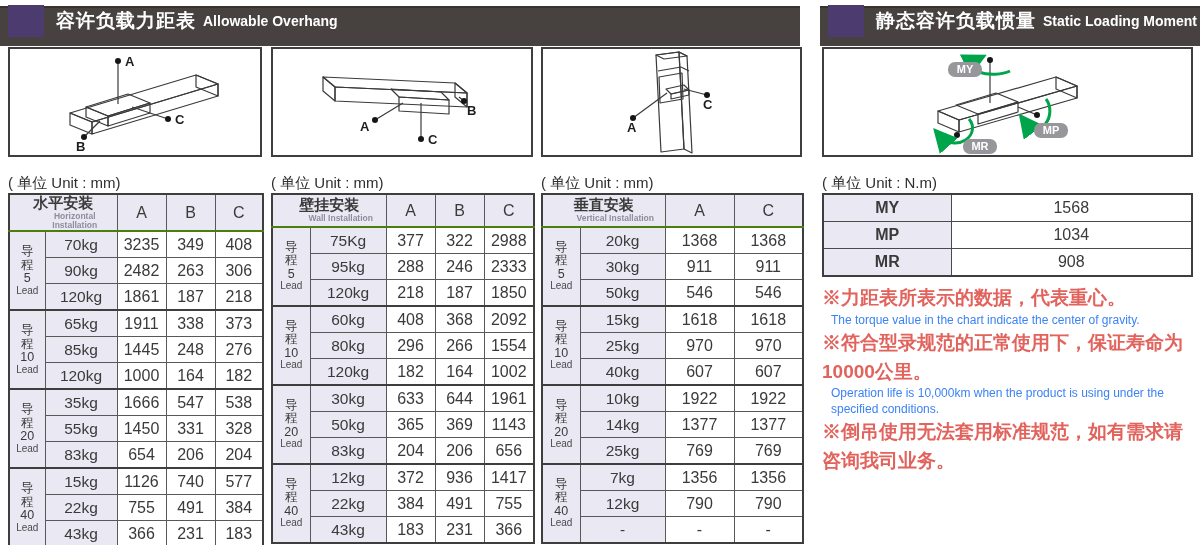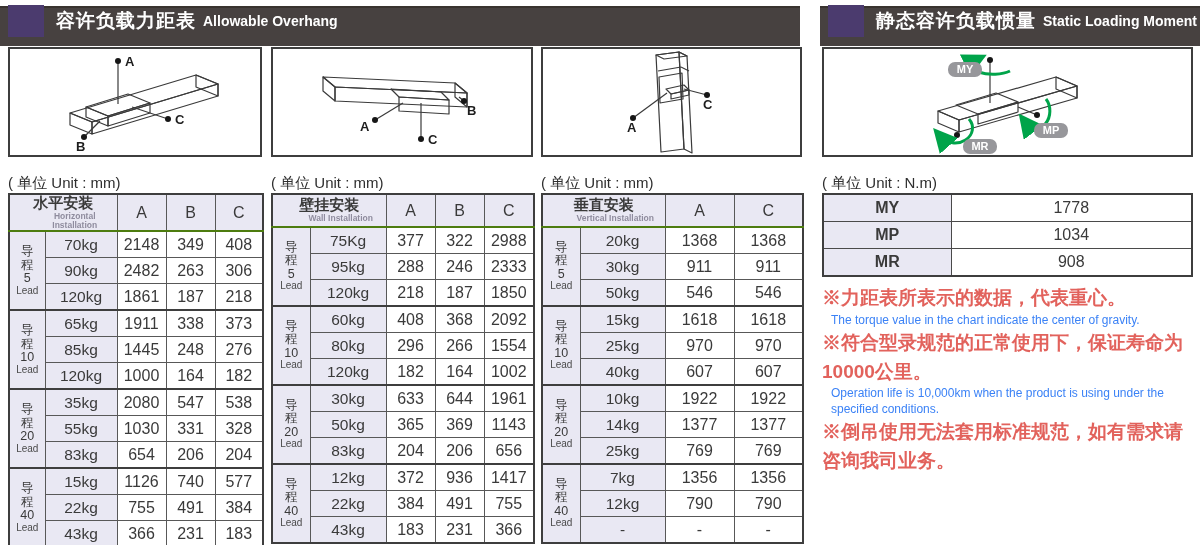--- a/index.html
+++ b/index.html
@@ -119,21 +119,21 @@
             <th class="lav colh">C</th>
           </tr>
           <tr class="grp">
             <td rowspan="3" class="lav lead">
               <span class="lz">导</span>
               <span class="lz">程</span>
               <span class="ln">5</span>
               <span class="le">Lead</span>
             </td>
             <td class="lav kg">70kg</td>
-            <td class="num">2148</td>
+            <td class="num">3235</td>
             <td class="num">349</td>
             <td class="num">408</td>
           </tr>
           <tr class="">
             <td class="lav kg">90kg</td>
             <td class="num">2482</td>
             <td class="num">263</td>
             <td class="num">306</td>
           </tr>
           <tr class="">
@@ -167,27 +167,27 @@
             <td class="num">182</td>
           </tr>
           <tr class="grp">
             <td rowspan="3" class="lav lead">
               <span class="lz">导</span>
               <span class="lz">程</span>
               <span class="ln">20</span>
               <span class="le">Lead</span>
             </td>
             <td class="lav kg">35kg</td>
-            <td class="num">2080</td>
+            <td class="num">1666</td>
             <td class="num">547</td>
             <td class="num">538</td>
           </tr>
           <tr class="">
             <td class="lav kg">55kg</td>
-            <td class="num">1030</td>
+            <td class="num">1450</td>
             <td class="num">331</td>
             <td class="num">328</td>
           </tr>
           <tr class="">
             <td class="lav kg">83kg</td>
             <td class="num">654</td>
             <td class="num">206</td>
             <td class="num">204</td>
           </tr>
           <tr class="grp">
@@ -513,21 +513,21 @@
     </div>
     <div class="unit">( 单位 Unit : N.m)</div>
     <table class="mt">
         <colgroup>
           <col style="width:128px">
           <col>
         </colgroup>
         <tbody>
           <tr>
             <td class="lbl">MY</td>
-            <td>1778</td>
+            <td>1568</td>
           </tr>
           <tr>
             <td class="lbl">MP</td>
             <td>1034</td>
           </tr>
           <tr>
             <td class="lbl">MR</td>
             <td>908</td>
           </tr>
         </tbody>

